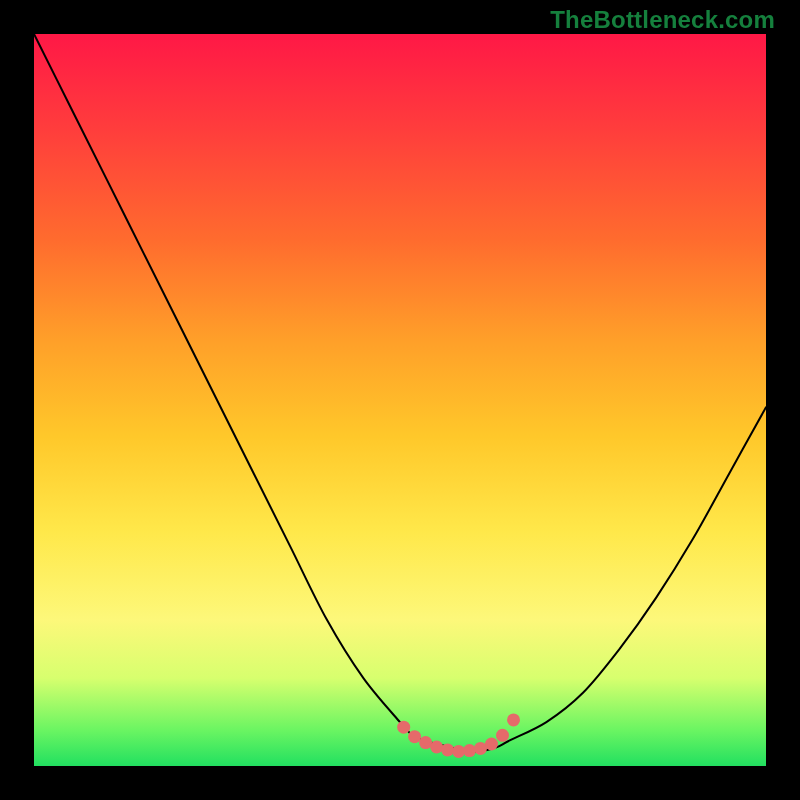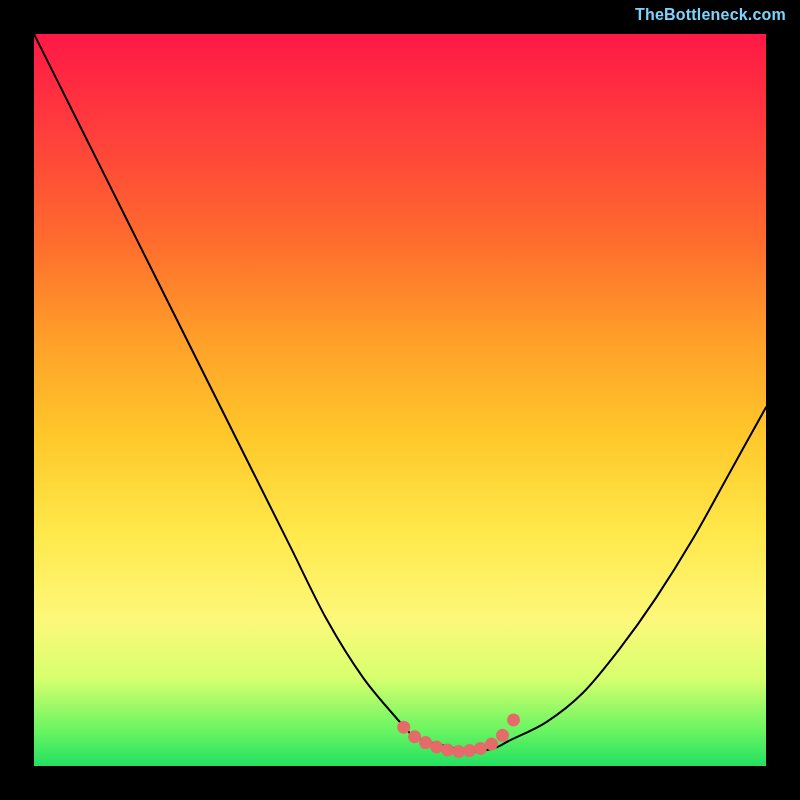--- a/index.html
+++ b/index.html
@@ -30,25 +30,25 @@
       #ffc82a 55%,
       #ffe84a 68%,
       #fdf87a 80%,
       #d7ff6e 88%,
       #6cf562 95%,
       #22e060 100%);
   }
   .watermark {
     position: absolute;
     top: 6px;
-    right: 14px;
+    right: 25px;
     font-family: Arial, Helvetica, sans-serif;
-    font-size: 16px;
+    font-size: 24px;
     font-weight: 600;
-    color: #7dd3fc;
+    color: #15803d;
     letter-spacing: 0.2px;
     user-select: none;
   }
   svg.curve {
     position: absolute;
     left: 0;
     top: 0;
     width: 732px;
     height: 732px;
   }

